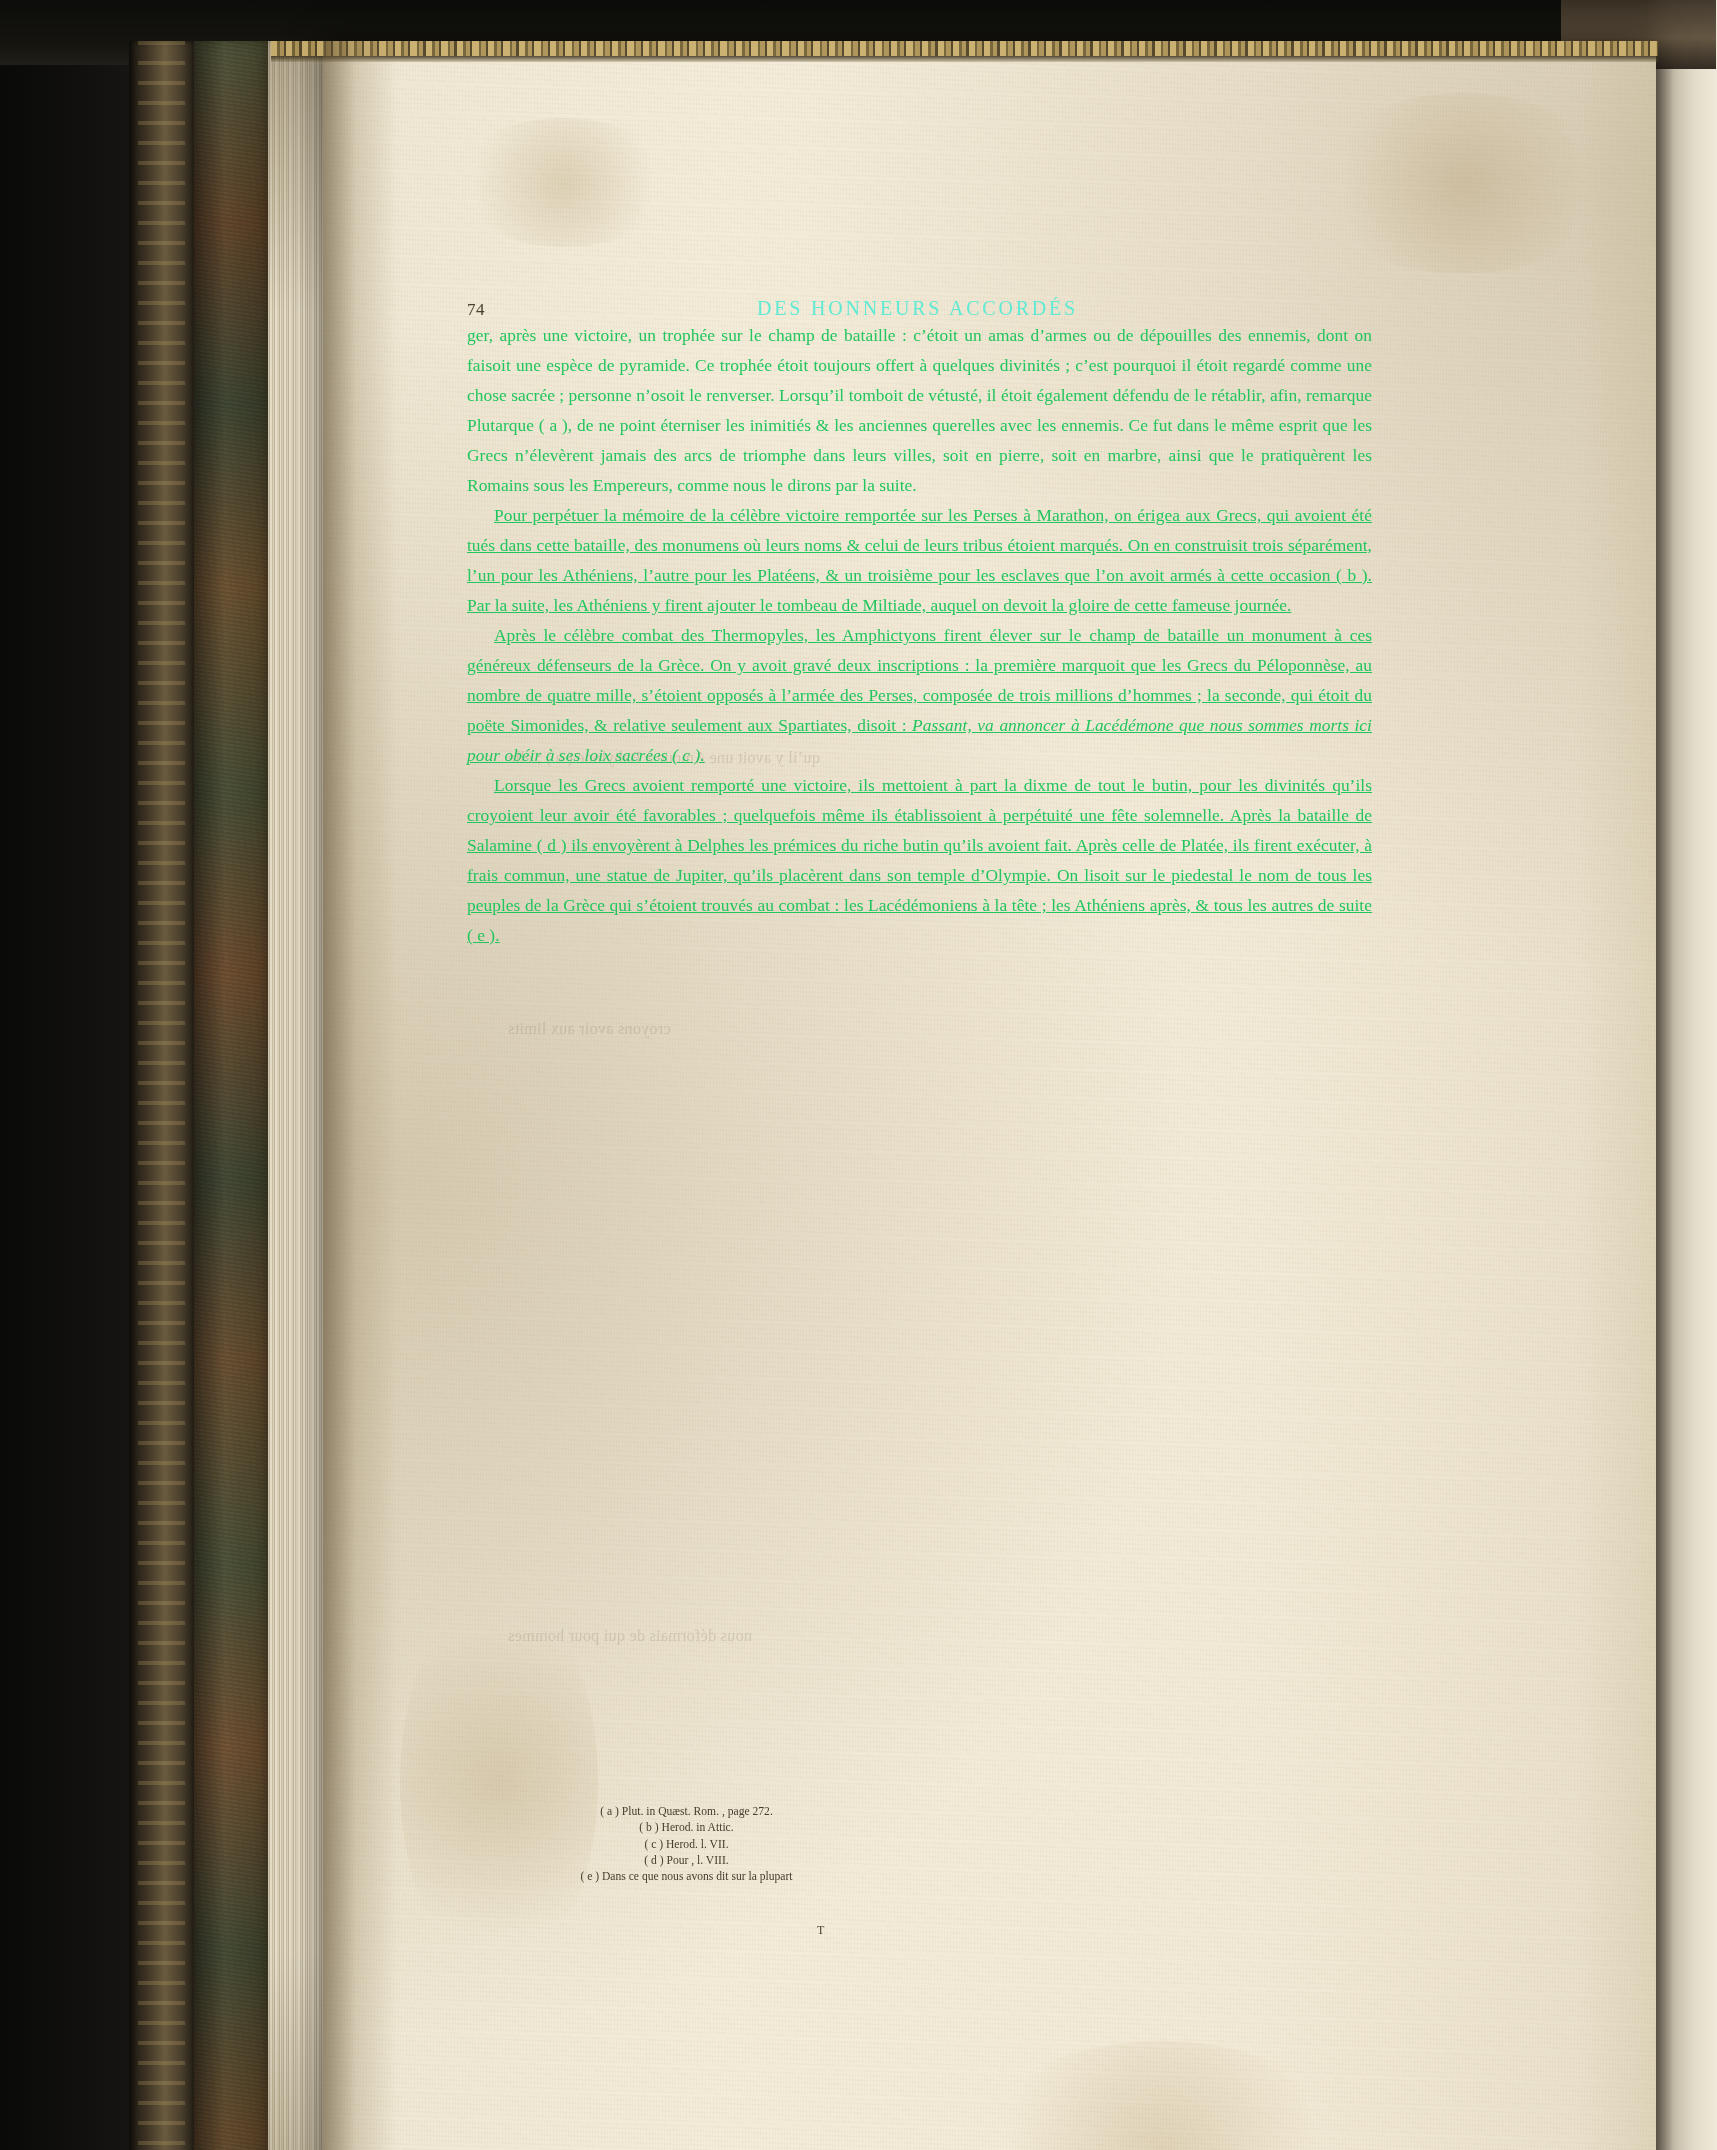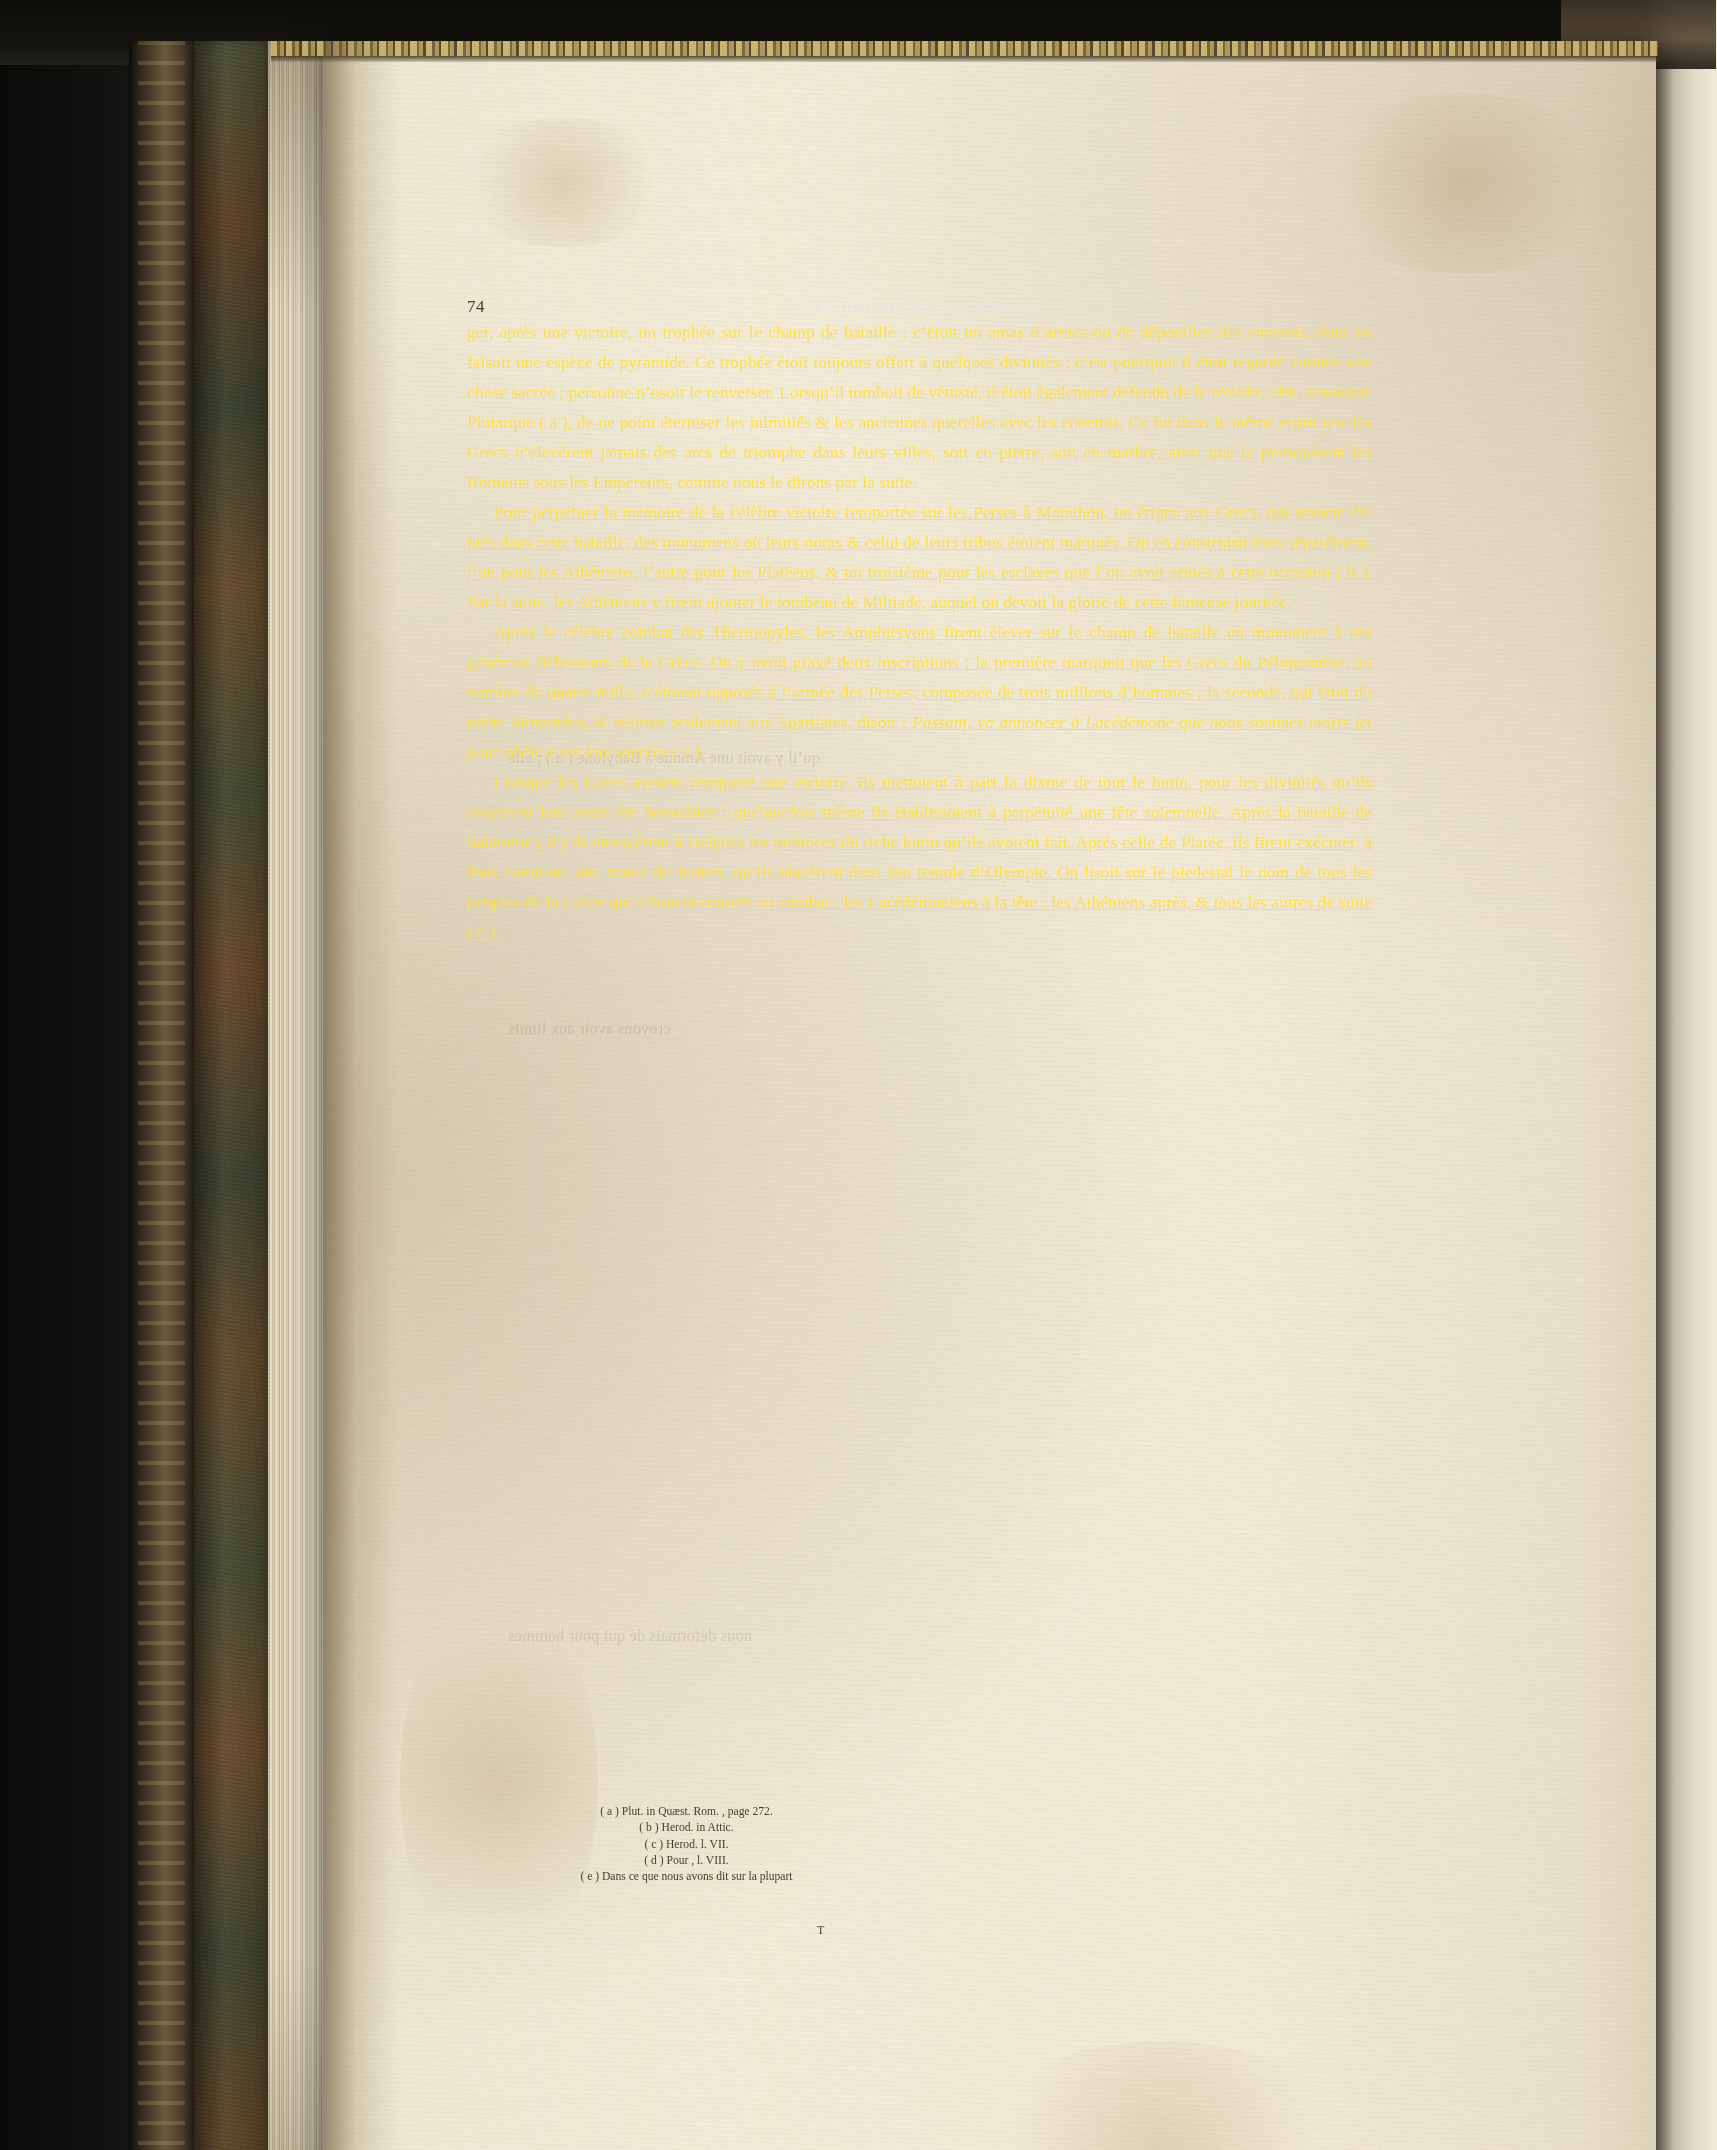--- a/index.html
+++ b/index.html
@@ -162,33 +162,33 @@
   }
   .folio {
     width: 30px;
     font-size: 17px;
     letter-spacing: 0.4px;
     color: #46402f;
   }
   .running-title {
     flex: 1;
     text-align: center;
-    font-size: 13px;
+    font-size: 20px;
     letter-spacing: 2.8px;
-    color: #e5e5e5;
+    color: #5eead4;
     padding-right: 34px;
     white-space: nowrap;
   }
   p.body {
     margin: 0;
     font-size: 17.4px;
     line-height: 30px;
     text-align: justify;
     text-align-last: left;
-    color: #fde047;
+    color: #22c55e;
     letter-spacing: 0.04px;
   }
   p.body.indent { text-indent: 27px; text-decoration: underline; }
   p.body i { font-style: italic; }
 
   
   .notes {
     position: absolute;
     left: 467px; top: 1804px;
     width: 905px;

